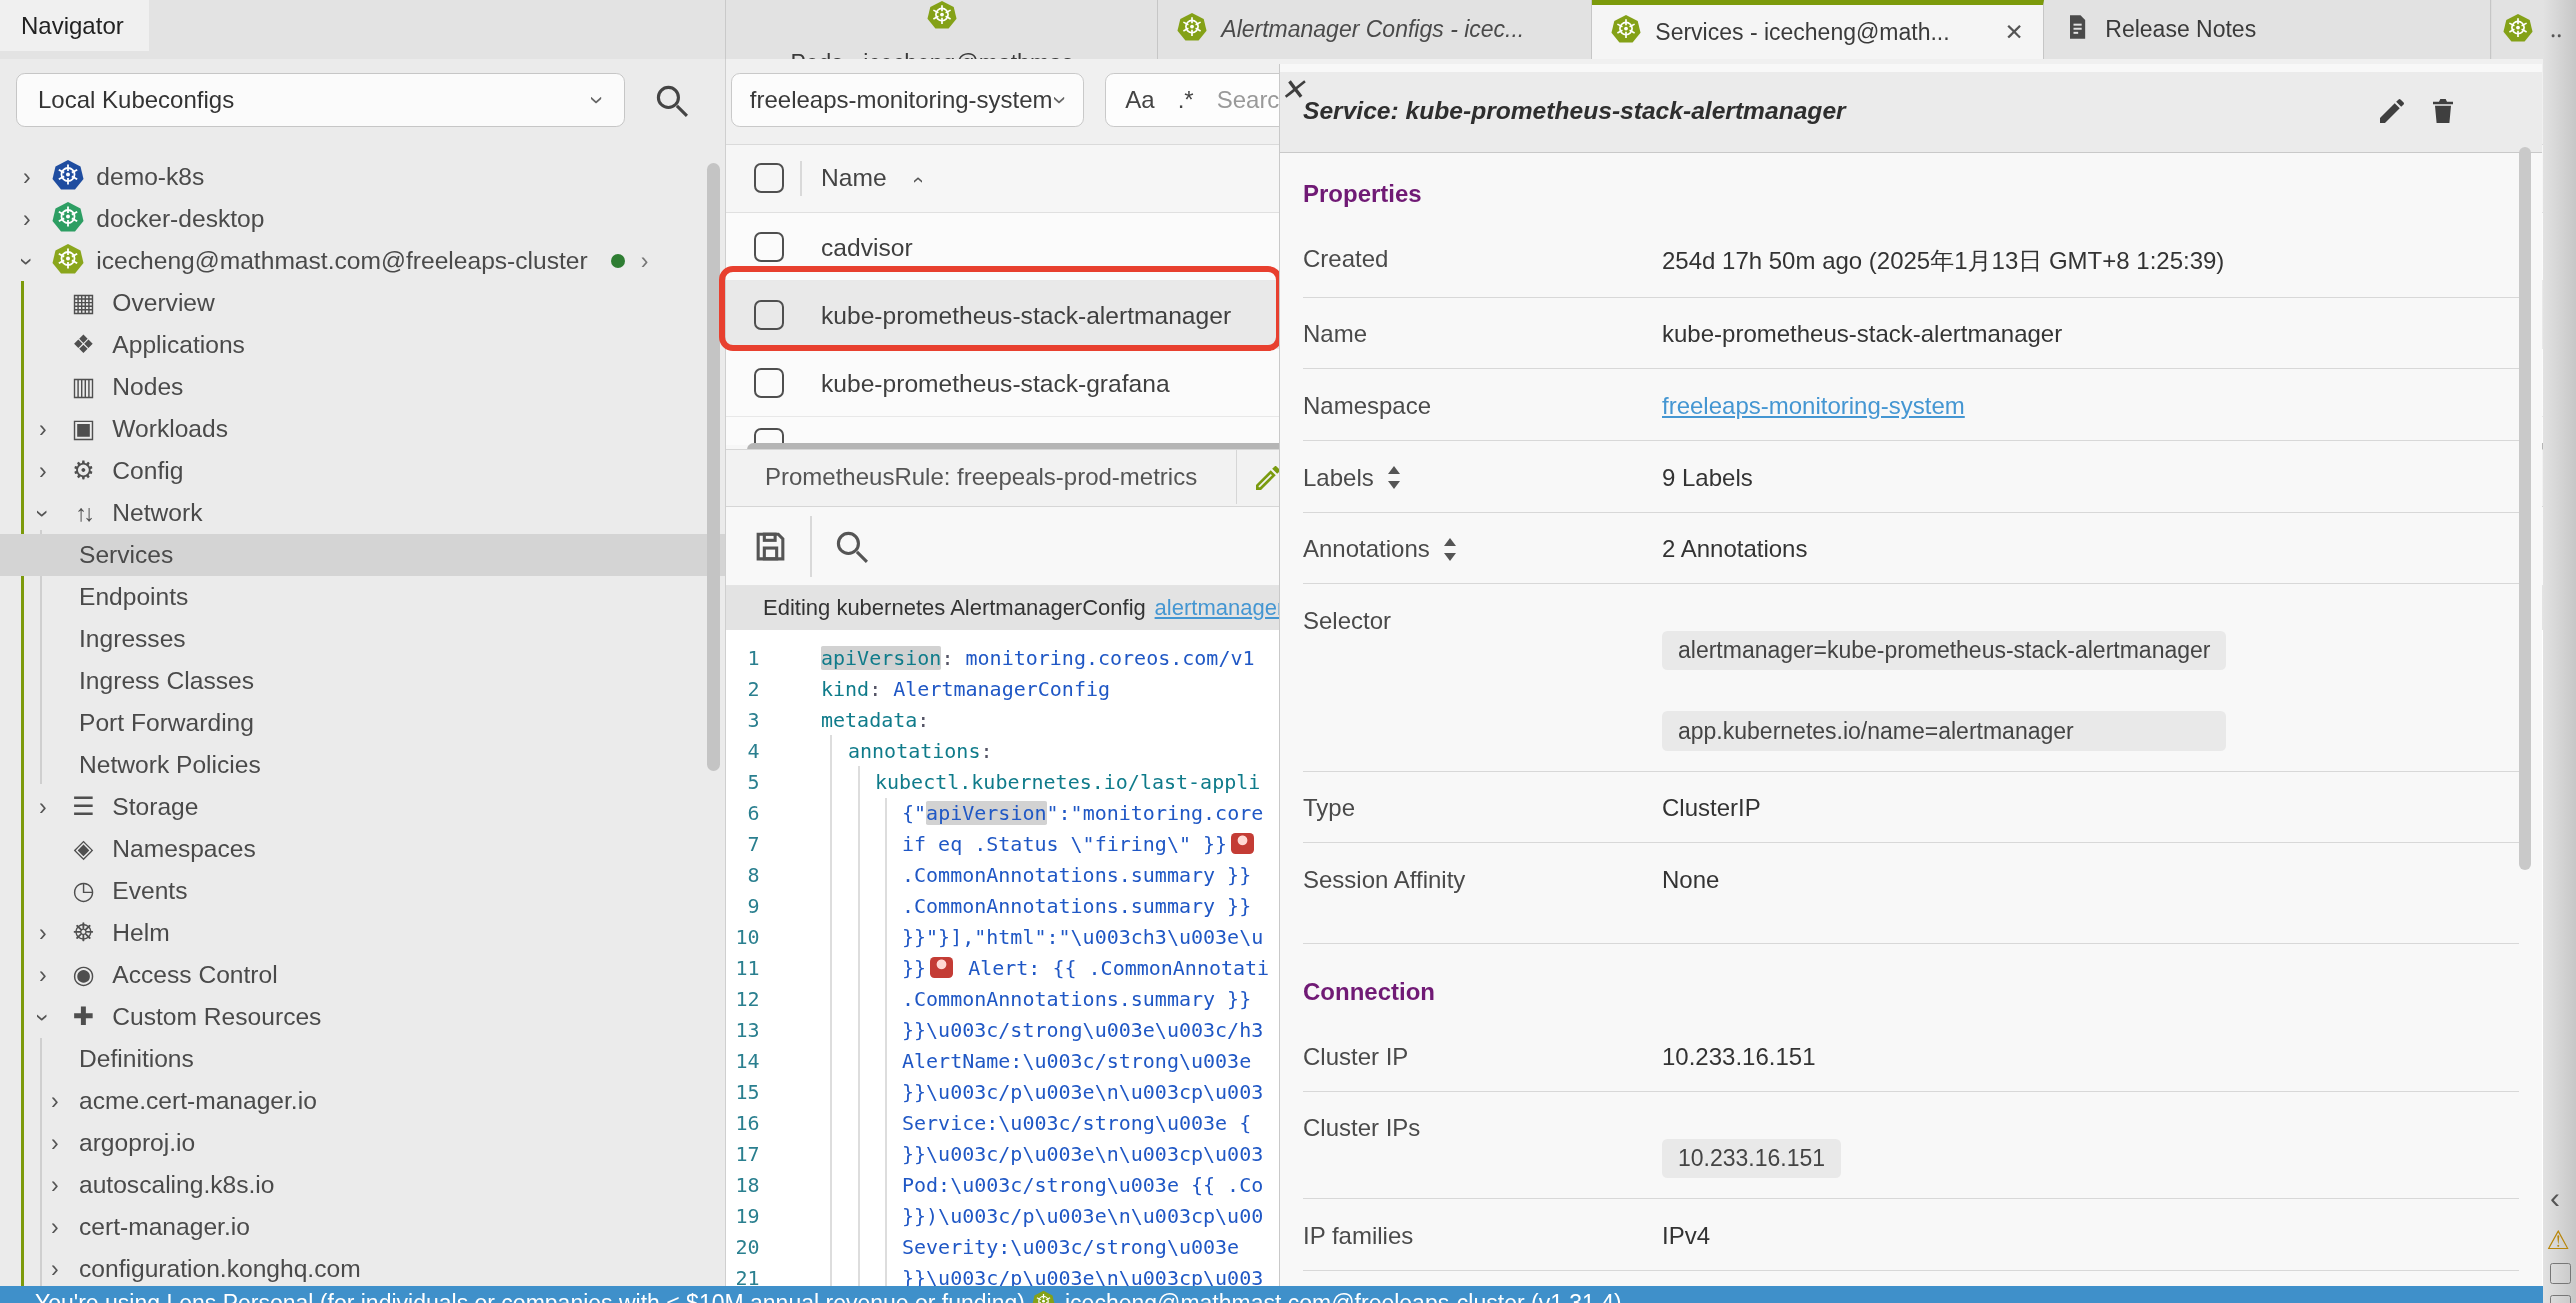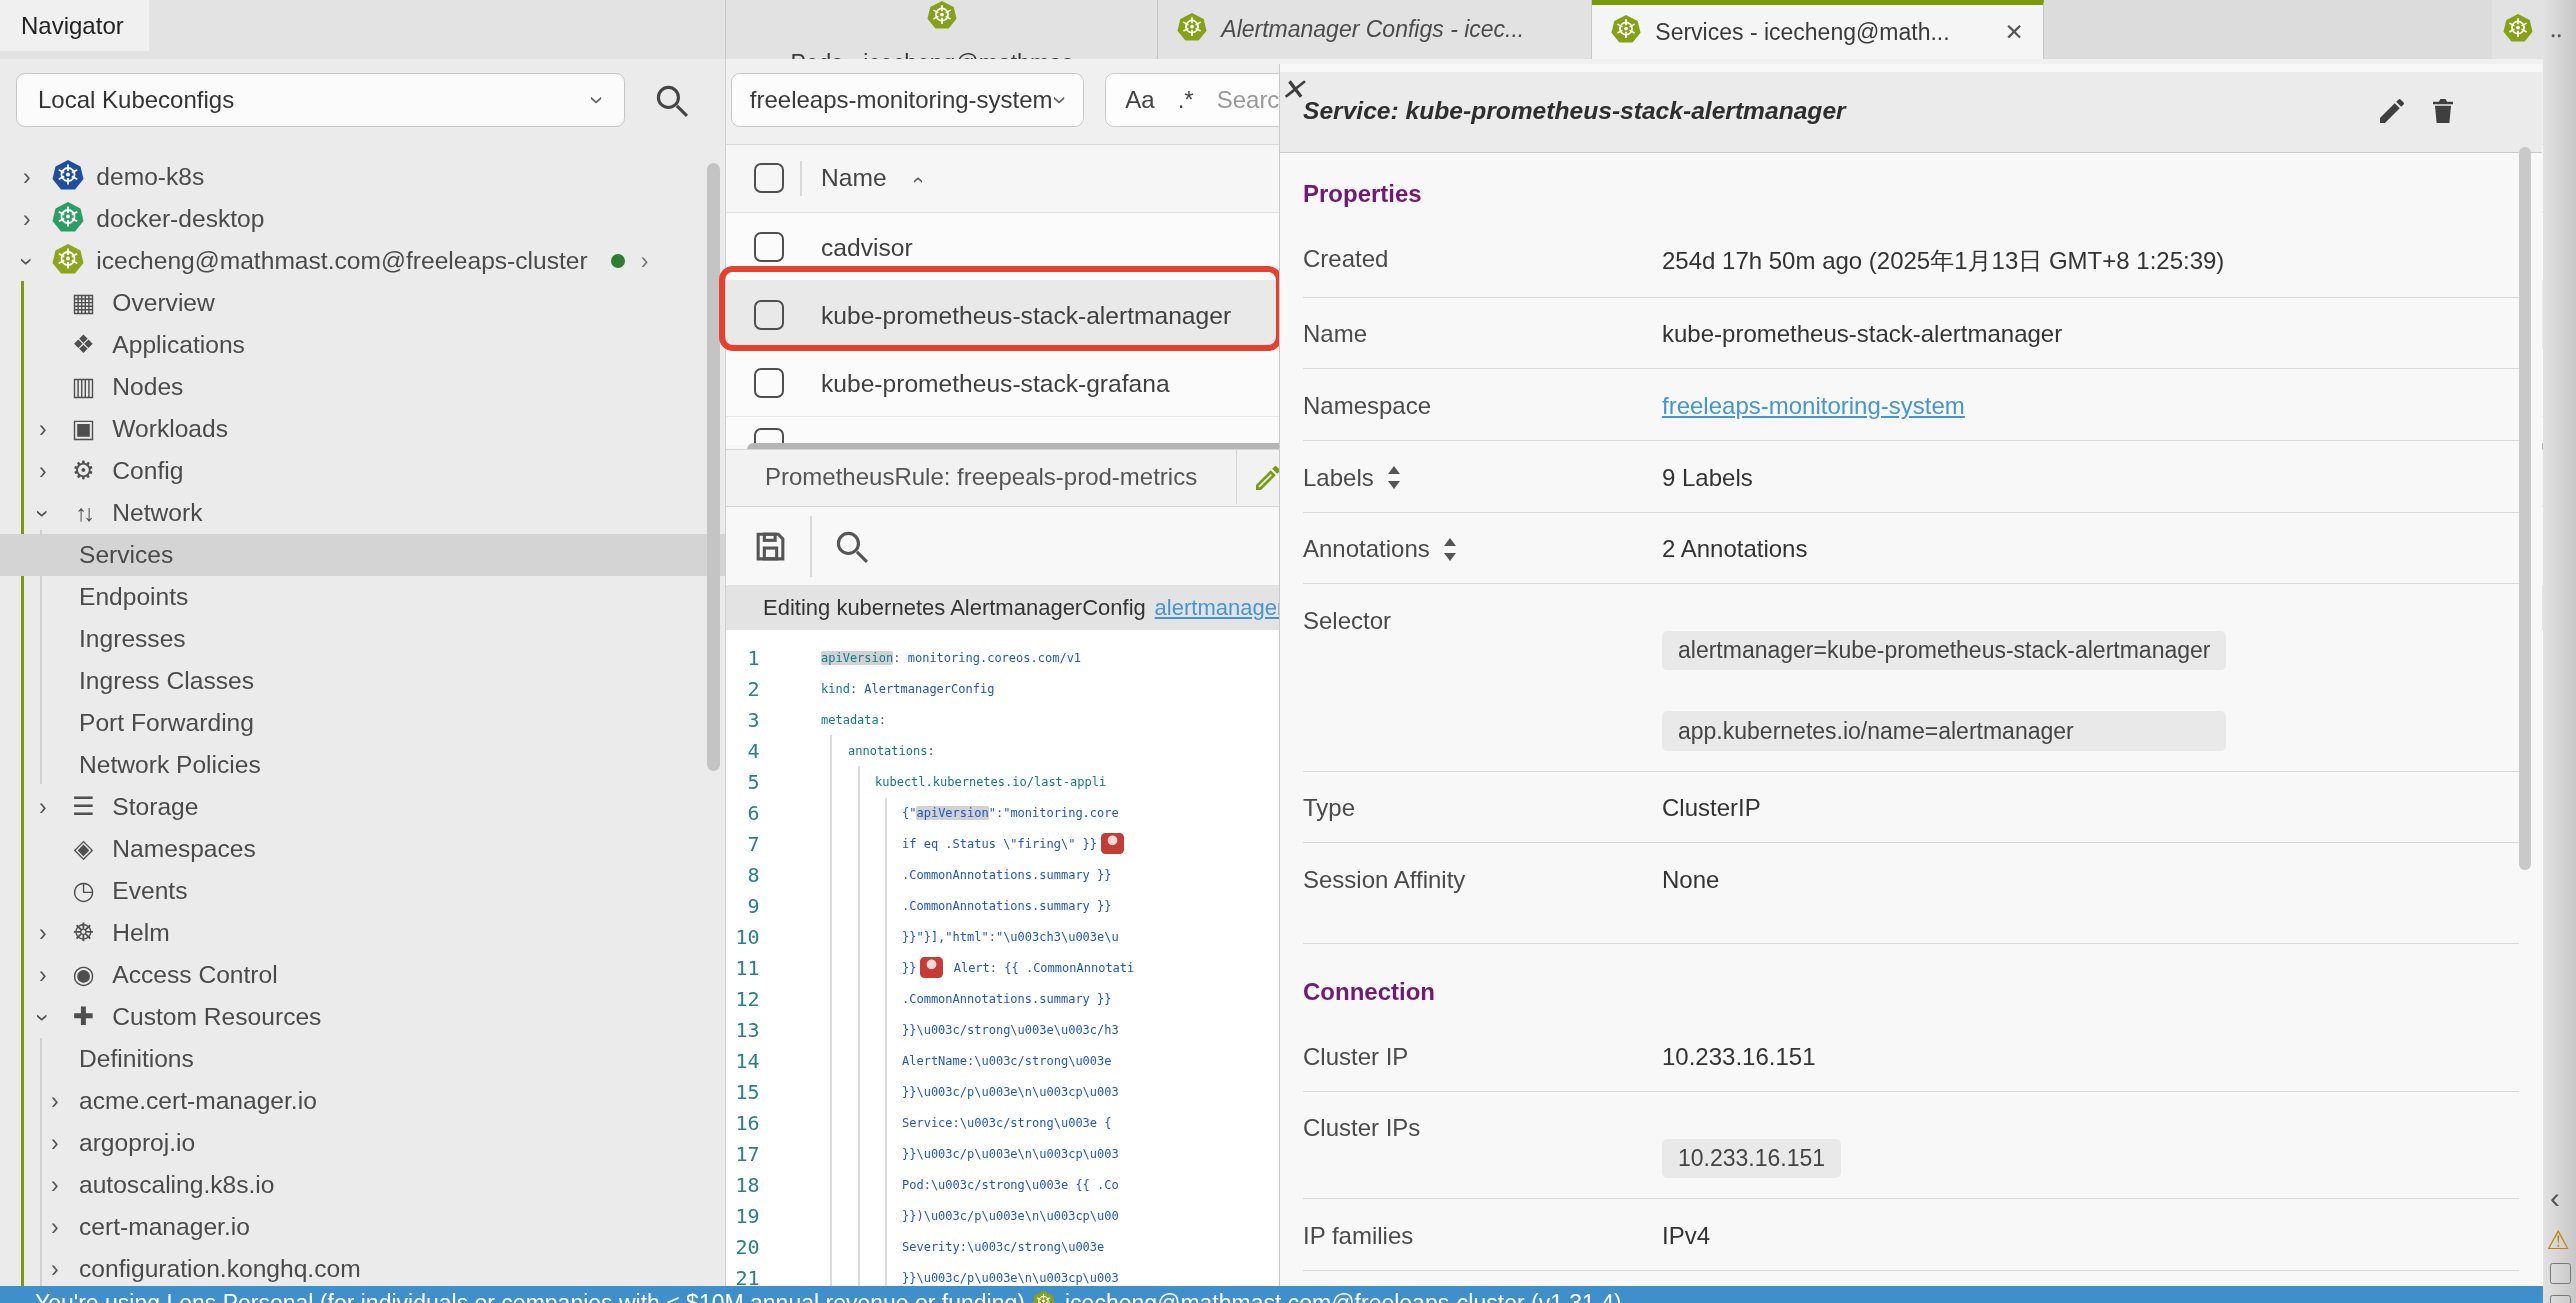--- a/index.html
+++ b/index.html
@@ -82,21 +82,21 @@
   #dock-vsep{position:absolute;left:84px;top:8.8px;width:1.8px;height:61px;background:#d9d9d9;}
   #dock-search{position:absolute;left:107px;top:21px;width:37px;height:37px;}
   #editing-bar{position:absolute;left:0;top:137px;width:100%;height:44px;background:#e3e3e3;
       display:flex;align-items:center;padding-left:37px;font-size:22px;color:#333;white-space:nowrap;gap:8.8px;}
   #editing-bar a{color:#4496d2;text-decoration:underline;}
   #editor{position:absolute;left:0;top:181px;width:100%;bottom:0;background:#fff;overflow:hidden;
       font-family:"DejaVu Sans Mono",monospace;padding-top:12.3px;}
   .egl{position:absolute;width:1.8px;background:#ddd;bottom:0;}
   .cl{height:31px;display:flex;align-items:center;white-space:pre;overflow:hidden;}
   .cl .num{width:51px;flex:none;text-align:right;padding-right:17.5px;color:#2a7f8f;font-size:20px;}
-  .cl .code{font-size:12px;display:flex;align-items:center;}
+  .cl .code{font-size:20px;display:flex;align-items:center;}
   .seg-key{color:#0f7b8a;}
   .seg-val{color:#1f57c5;}
   .seg-pln{color:#556;}
   .seg-h{background:#d2d2d2;border-radius:1.8px;}
   .emoji-alarm{display:inline-block;width:23px;height:21px;border-radius:4.4px;margin:0 3.5px;vertical-align:-1.8px;
       background:radial-gradient(circle at 50% 35%, #ffd9d4 0 4.4px, #c43c35 5.3px);}
 
   
   #annotation-box{position:absolute;left:719px;top:266px;width:563px;height:85px;border:6.1px solid #e8402f;
       border-radius:14px;z-index:5;pointer-events:none;}
@@ -196,20 +196,31 @@
                 <line x1="16" y1="5.5" x2="16" y2="12"></line>
                 <line x1="16" y1="19" x2="16" y2="25.5"></line>
                 <line x1="6.8" y1="10.8" x2="12.2" y2="13.6"></line>
                 <line x1="19.8" y1="17.4" x2="25.2" y2="20.2"></line>
                 <line x1="6.8" y1="20.2" x2="12.2" y2="17.4"></line>
                 <line x1="19.8" y1="13.6" x2="25.2" y2="10.8"></line>
               </g>
             </svg></span>
           <span class="tab-label">Services - icecheng@math...</span>
           <span class="close">✕</span>
+        </div>
+        <div class="tab" style="width: 447px;">
+          <span class="k8s"><svg width="28" height="28" viewBox="0 0 24 24">
+              <path d="M6 2h9l4 4v16H6V2z" fill="#4a4a4a"></path>
+              <g stroke="#e2e2e2" stroke-width="1.7">
+                <line x1="9" y1="10" x2="16" y2="10"></line>
+                <line x1="9" y1="13.5" x2="16" y2="13.5"></line>
+                <line x1="9" y1="17" x2="13" y2="17"></line>
+              </g>
+            </svg></span>
+          <span class="tab-label">Release Notes</span>
         </div>
       </div>
   </div>
 
   <div id="sidebar">
     <div id="kubeconfig-select">
       <span>Local Kubeconfigs</span>
       <span class="chev down">›</span>
     </div>
     <span id="sidebar-search">

